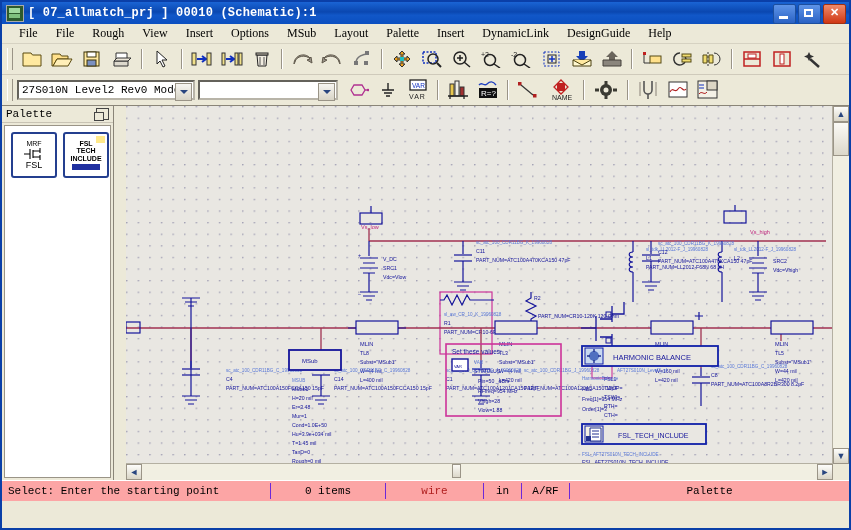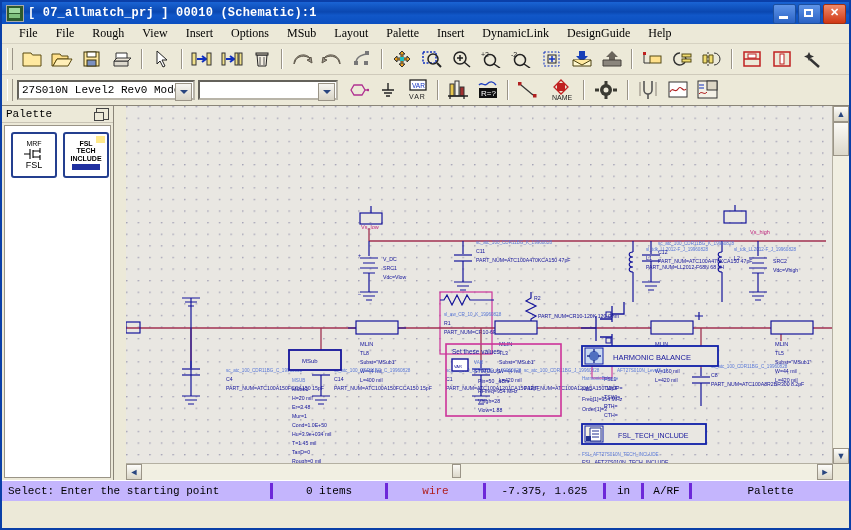--- a/index.html
+++ b/index.html
@@ -73,24 +73,24 @@
   .canvaswrap{flex:1;position:relative;background:#ece9d8;}
   .canvas{position:absolute;left:0;top:0;right:16px;bottom:16px;background:#5eead4;overflow:hidden;}
   .vscroll{position:absolute;right:0;top:0;width:16px;bottom:16px;background:#f1efe2;border-left:1px solid #b4b0a2;}
   .hscroll{position:absolute;left:0;bottom:0;right:16px;height:16px;background:#f1efe2;border-top:1px solid #b4b0a2;}
   .sbtn{width:16px;height:16px;background:linear-gradient(180deg,#fdfdfb,#d9d5c6);border:1px solid #9a9487;
         box-sizing:border-box;display:flex;align-items:center;justify-content:center;color:#28457f;font-size:9px;}
   .sthumb{background:linear-gradient(180deg,#fbfaf6,#dcd8ca);border:1px solid #9a9487;box-sizing:border-box;}
   .corner{position:absolute;right:0;bottom:0;width:16px;height:16px;background:#ece9d8;}
 
   
-  .status{height:20px;background:#c4b5fd;display:flex;align-items:center;
+  .status{height:20px;background:#fca5a5;display:flex;align-items:center;
           font-family:"Liberation Mono",monospace;font-size:11px;border-top:1px solid #fff;}
   .scell{height:16px;display:flex;align-items:center;padding:0 6px;
-         border-left:3px solid #6d28d9;box-sizing:border-box;white-space:nowrap;}
+         border-left:1px solid #6d28d9;box-sizing:border-box;white-space:nowrap;}
   .scell:first-child{border-left:none;}
 
   
   svg text{font-family:"Liberation Sans",sans-serif;}
   .lbl{font-size:5.2px;fill:#14149b;}
   .lbl-s{font-size:4.6px;fill:#5a79d8;}
   .lbl-t{font-size:6px;fill:#14149b;}
   .lbl-m{font-size:5.6px;fill:#14149b;}
   .lbl-pink{font-size:5.5px;fill:#c0267d;}
 </style>
@@ -734,19 +734,18 @@
         <div class="sbtn" style="float:right">►</div>
       </div>
       <div class="corner"></div>
     </div>
   </div>
 
   <div class="status">
     <div class="scell" style="width:268px">Select: Enter the starting point</div>
     <div class="scell" style="width:115px;justify-content:center">0 items</div>
     <div class="scell" style="width:98px;justify-content:center;color:#b02020">wire</div>
-    <div class="scell" style="width:120px;justify-content:center">-7.375, 1.625</div>
     <div class="scell" style="width:38px;justify-content:center">in</div>
     <div class="scell" style="width:48px;justify-content:center">A/RF</div>
     <div class="scell" style="flex:1;justify-content:center">Palette</div>
   </div>
 
 </div>
 
 </body></html>

